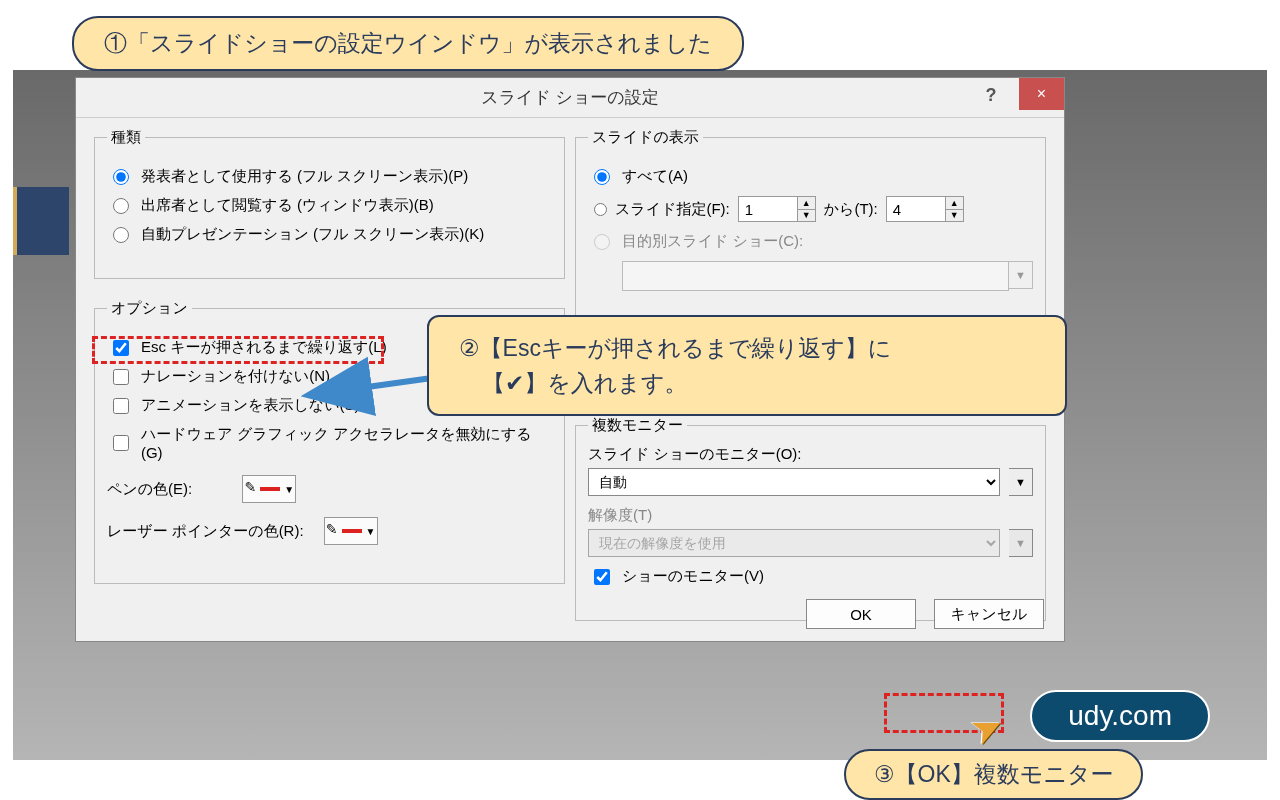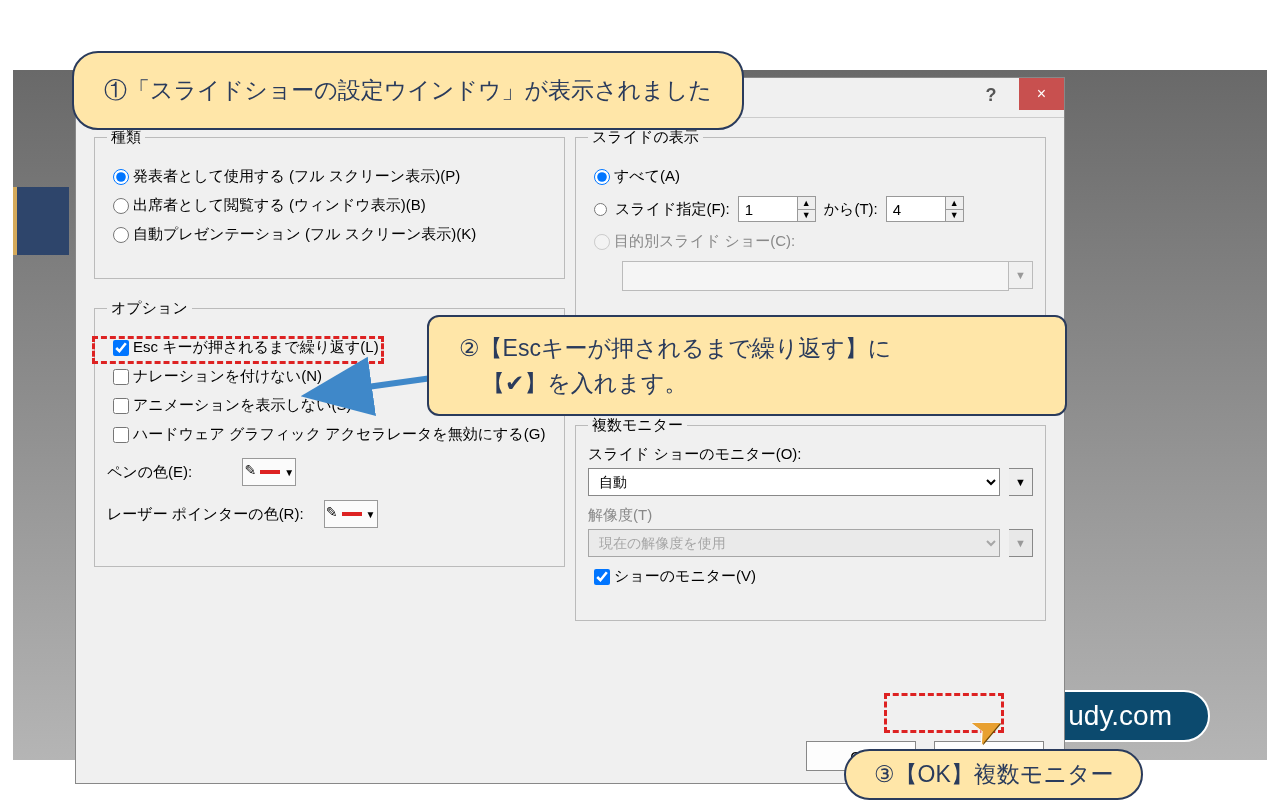--- a/index.html
+++ b/index.html
@@ -1,29 +1,29 @@
 <!DOCTYPE html>
 <html><head>
   <meta charset="utf-8">
   <style>
     * { box-sizing: border-box; margin: 0; padding: 0; }
     body { width: 1280px; height: 800px; position: relative; font-family: Meiryo, sans-serif; background: #fff; overflow: hidden; }
     .bg-gradient { position: absolute; top: 70px; left: 13px; width: 1254px; height: 690px; background: linear-gradient(to bottom, #696969, #b5b5b5); }
     .title-block { position: absolute; top: 187px; left: 13px; width: 56px; height: 68px; background: #2e456b; border-left: 4px solid #d4a95a; }
     .url-pill { position: absolute; top: 690px; right: 70px; background: #0c4a6e; color: #fff; border: 2px solid #fff; border-radius: 30px; padding: 8px 36px; font-size: 28px; }
-    .dialog { position: absolute; top: 77px; left: 75px; width: 990px; height: 707px; background: #f0f0f0; border: 1px solid #888; font-size: 15px; color: #000; }
+    .dialog { position: absolute; top: 77px; left: 75px; width: 990px; height: 565px; background: #f0f0f0; border: 1px solid #888; font-size: 15px; color: #000; }
     .titlebar { position: relative; height: 40px; background: #f0f0f0; border-bottom: 1px solid #ccc; display: flex; align-items: center; justify-content: center; }
     .titlebar-title { color: #333; font-size: 17px; }
     .titlebar-help { position: absolute; right: 58px; top: 2px; font-size: 18px; font-weight: bold; color: #555; width: 30px; height: 30px; display: flex; align-items: center; justify-content: center; }
     .titlebar-close { position: absolute; right: 0; top: 0; width: 45px; height: 32px; background: #c8504f; color: #fff; display: flex; align-items: center; justify-content: center; font-size: 16px; }
     .content { display: flex; padding: 10px 18px 0 18px; gap: 10px; }
     .col { flex: 1; }
     fieldset { border: 1px solid #bbb; padding: 10px 12px 24px 12px; margin-bottom: 20px; }
     legend { padding: 0 4px; font-size: 15px; }
-    .radio-row, .check-row { display: flex; align-items: center; margin: 10px 0 10px 6px; gap: 4px; }
+    .radio-row, .check-row { display: flex; align-items: center; margin: 10px 0 10px 6px; gap: 12px; }
     .radio-row input[type=radio], .check-row input[type=checkbox] { width: 16px; height: 16px; }
     .radio-row.disabled, .check-row.disabled, label.disabled, select.disabled { color: #888; }
     .slide-range-row { display: flex; align-items: center; gap: 8px; margin-left: 6px; }
     .spinner { width: 78px; height: 26px; border: 1px solid #999; background: #fff; display: flex; align-items: center; position: relative; padding-left: 6px; }
     .spinner-btns { position: absolute; right: 0; top: 0; width: 18px; height: 24px; display: flex; flex-direction: column; }
     .spinner-btns span { flex: 1; border-left: 1px solid #999; display: flex; align-items: center; justify-content: center; font-size: 9px; background: #eee; }
     .spinner-btns span:first-child { border-bottom: 1px solid #999; }
     .color-btn { width: 54px; height: 28px; border: 1px solid #999; background: #fbfbfb; display: inline-flex; align-items: center; justify-content: center; gap: 4px; margin-left: 50px; }
     .color-swatch { width: 20px; height: 4px; }
     .pen-icon { font-size: 14px; line-height: 1; transform: translateY(-2px); }
@@ -33,21 +33,21 @@
     select { flex: 1; height: 28px; border: 1px solid #888; background: #fff; padding-left: 6px; font-size: 14px; }
     select:disabled { background: #e8e8e8; color: #888; }
     .select-arrow { width: 24px; height: 28px; border: 1px solid #888; border-left: none; background: #eee; display: flex; align-items: center; justify-content: center; font-size: 11px; }
     .custom-show-select { display: flex; margin-left: 34px; }
     .custom-show-select .sel-box { flex: 1; height: 30px; border: 1px solid #bbb; background: #f5f5f5; }
     .btn-row { position: absolute; bottom: 12px; right: 20px; display: flex; gap: 18px; }
     .btn { width: 110px; height: 30px; border: 1px solid #888; background: #fdfdfd; display: flex; align-items: center; justify-content: center; font-size: 15px; cursor: pointer; }
     .highlight-esc { position: absolute; top: 336px; left: 92px; width: 292px; height: 28px; border: 3px dashed #d22; pointer-events: none; }
     .highlight-ok { position: absolute; top: 693px; left: 884px; width: 120px; height: 40px; border: 3px dashed #d22; pointer-events: none; }
     .callout { position: absolute; background: #ffe6a8; border: 2px solid #2a3b5c; border-radius: 12px; font-size: 23px; color: #2a3b5c; padding: 10px 26px; line-height: 1.5; font-family: Meiryo, sans-serif; }
-    .callout1 { top: 16px; left: 72px; border-radius: 26px; padding: 20px 30px; margin-top: 35px; }
+    .callout1 { top: 16px; left: 72px; border-radius: 26px; padding: 8px 30px; }
     .callout2 { top: 315px; left: 427px; width: 640px; padding: 14px 30px; }
     .callout3 { top: 749px; left: 844px; border-radius: 26px; padding: 6px 28px; }
     .arrow2 { position: absolute; top: 370px; left: 352px; width: 90px; height: 40px; }
     .arrow2 svg { overflow: visible; }
     .cursor-img { position: absolute; top: 706px; left: 971px; font-size: 38px; transform: rotate(-25deg); color: #e8a030; text-shadow: 1px 1px 0 #704800, -1px -1px 0 #fff; }
   </style>
 </head>
 <body>
 
 <div class="bg-gradient"></div>

